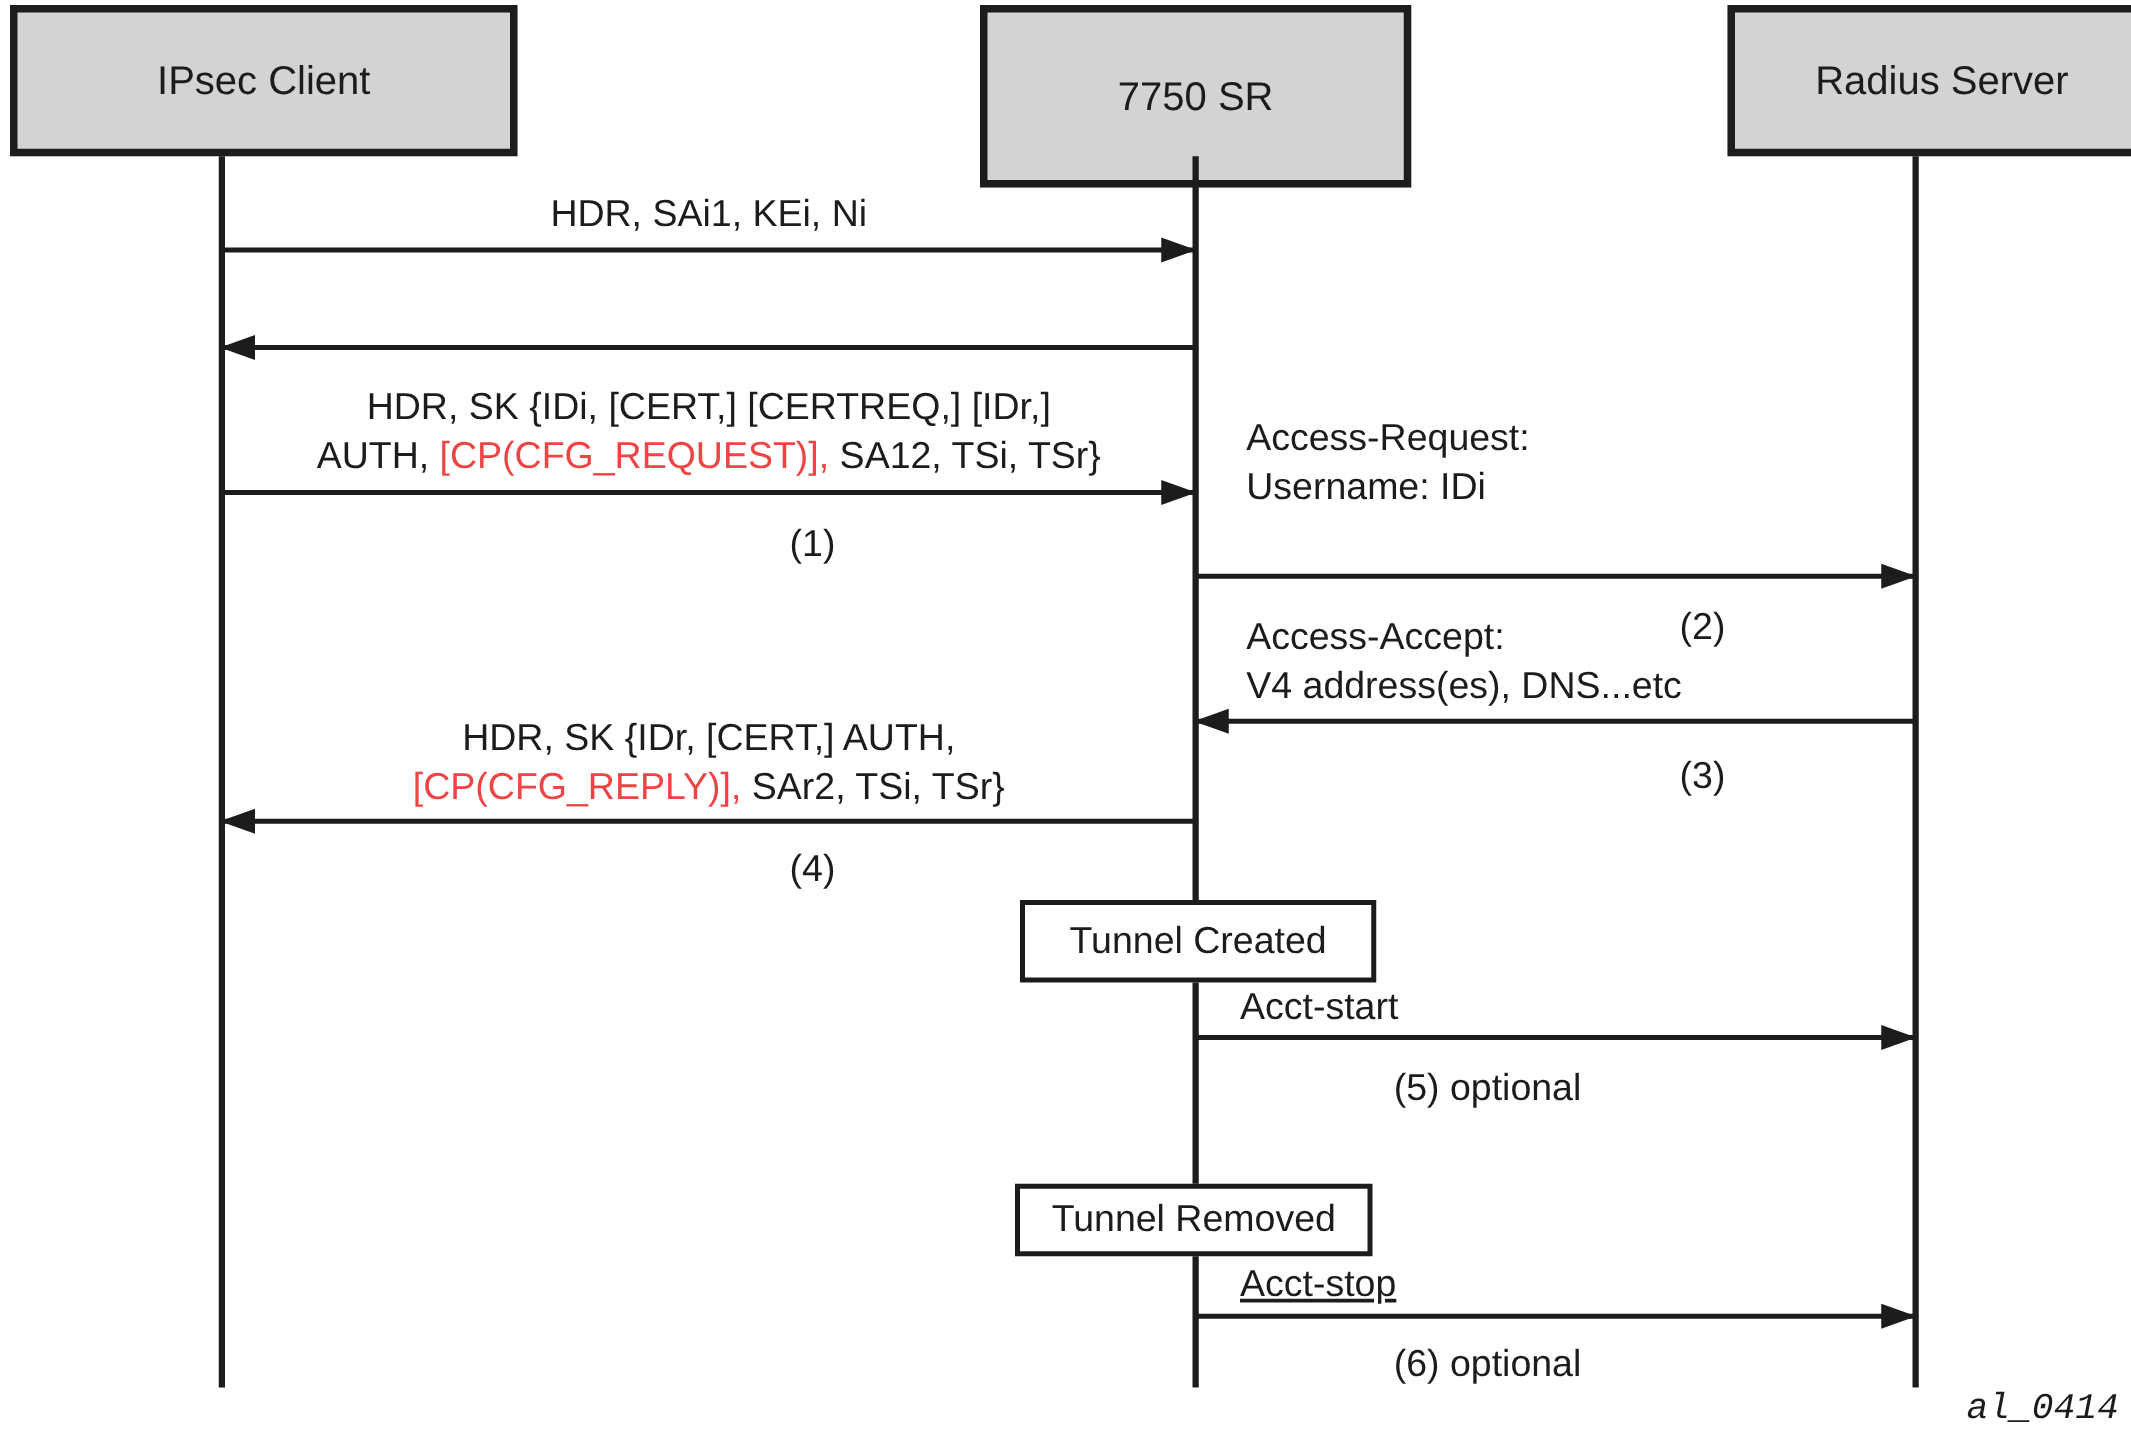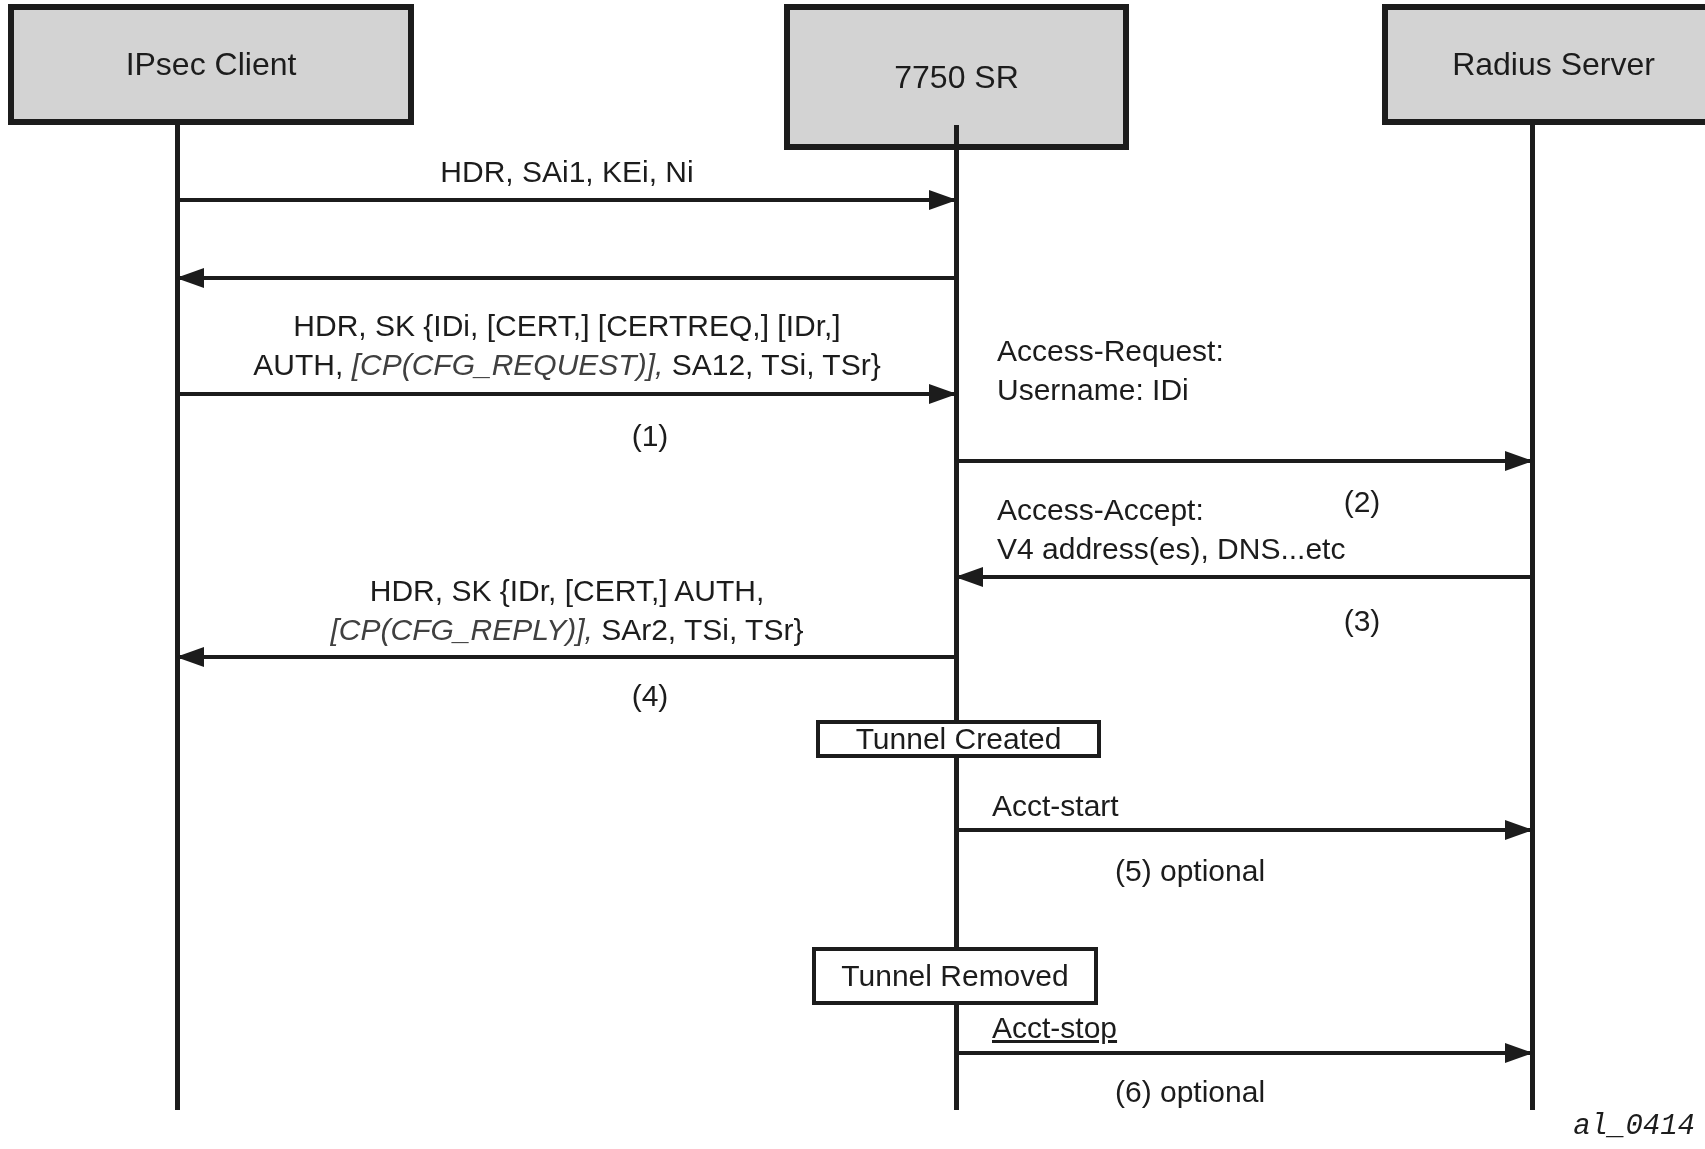--- a/index.html
+++ b/index.html
@@ -43,21 +43,21 @@
   .arrow.right::after { right:-1px; border-left:28px solid #1c1c1c; }
   .arrow.left::after  { left:-1px;  border-right:28px solid #1c1c1c; }
   
   .lbl {
     position:absolute;
     font-size:30px;
     line-height:39px;
     white-space:nowrap;
   }
   .center { transform:translateX(-50%); text-align:center; }
-  .gray { color:#404040;font-style:italic; }
+  .gray { color:#ef4444; }
   
   .statebox {
     position:absolute;
     box-sizing:border-box;
     background:#ffffff;
     border:4px solid #1c1c1c;
     display:flex; align-items:center; justify-content:center;
     font-size:30px;
     z-index:2;
   }
@@ -113,21 +113,21 @@
   <div class="arrow left" style="left:956px; top:575px; width:576px;"></div>
   <div class="lbl center" style="left:1362px; top:601px;">(3)</div>
 
   <div class="lbl center" style="left:567px; top:571px;">
     <div>HDR, SK {IDr, [CERT,] AUTH,</div>
     <div><span class="gray">[CP(CFG_REPLY)],</span><span> SAr2, TSi, TSr}</span></div>
   </div>
   <div class="arrow left" style="left:177px; top:655px; width:779px;"></div>
   <div class="lbl center" style="left:650px; top:676px;">(4)</div>
 
-  <div class="statebox" style="left:816px; top:720px; width:285px; height:38px;">
+  <div class="statebox" style="left:816px; top:720px; width:285px; height:66px;">
     <span>Tunnel Created</span>
   </div>
 
   <div class="lbl" style="left:992px; top:786px;">Acct-start</div>
   <div class="arrow right" style="left:956px; top:828px; width:576px;"></div>
   <div class="lbl center" style="left:1190px; top:851px;">(5) optional</div>
 
   <div class="statebox" style="left:812px; top:947px; width:286px; height:58px;">
     <span>Tunnel Removed</span>
   </div>

